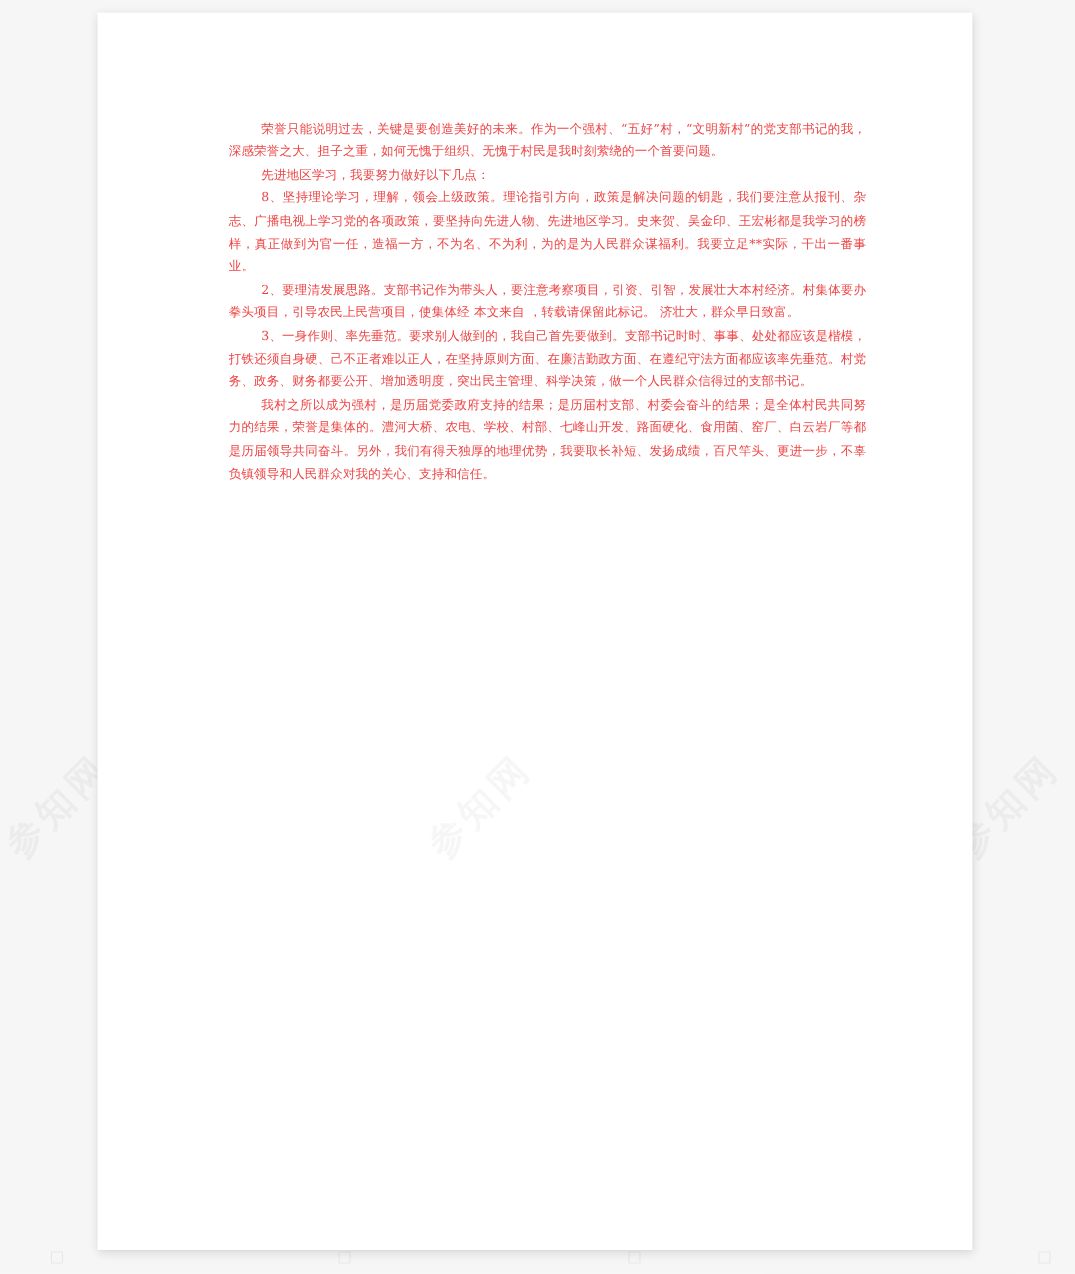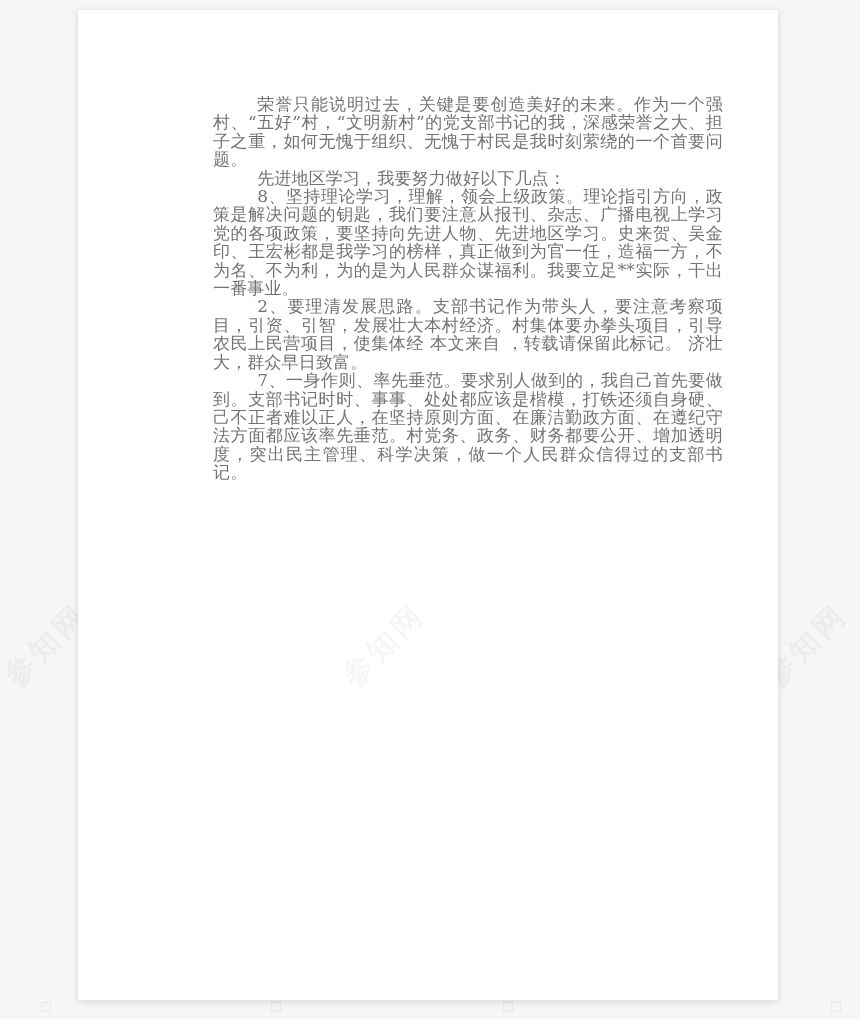--- a/index.html
+++ b/index.html
@@ -26,26 +26,25 @@
       background: #ffffff;
       box-shadow: 0 2px 8px rgba(0,0,0,0.12), 0 0 2px rgba(0,0,0,0.06);
       overflow: hidden;
     }
     .content {
       position: absolute;
       left: 105px;
       top: 85px;
       width: 510px;
       font-family: "DejaVu Serif", "Liberation Serif", serif;
-      font-size: 17px;
+      font-size: 10px;
       line-height: 18.4px;
-      color: #737373;
+      color: #ef4444;
       letter-spacing: 0.15px;
       text-align: justify;
-      margin-left: 30px;
     }
     .content p {
       margin: 0;
       text-indent: 2.6em;
     }
     .watermark {
       position: absolute;
       font-family: "DejaVu Sans", sans-serif;
       font-size: 30px;
       font-weight: bold;
@@ -81,16 +80,17 @@
   <div class="wm-small" style="left:828px; top:995px;">◇</div>
 
   <div class="page">
     <div class="watermark" style="left:255px; top:615px;">参知网</div>
 
     <div class="content">
       <p>荣誉只能说明过去，关键是要创造美好的未来。作为一个强村、“五好”村，“文明新村”的党支部书记的我，深感荣誉之大、担子之重，如何无愧于组织、无愧于村民是我时刻萦绕的一个首要问题。</p>
       <p>先进地区学习，我要努力做好以下几点：</p>
       <p>8、坚持理论学习，理解，领会上级政策。理论指引方向，政策是解决问题的钥匙，我们要注意从报刊、杂志、广播电视上学习党的各项政策，要坚持向先进人物、先进地区学习。史来贺、吴金印、王宏彬都是我学习的榜样，真正做到为官一任，造福一方，不为名、不为利，为的是为人民群众谋福利。我要立足**实际，干出一番事业。</p>
       <p>2、要理清发展思路。支部书记作为带头人，要注意考察项目，引资、引智，发展壮大本村经济。村集体要办拳头项目，引导农民上民营项目，使集体经 本文来自 ，转载请保留此标记。 济壮大，群众早日致富。</p>
-      <p>7、一身作则、率先垂范。要求别人做到的，我自己首先要做到。支部书记时时、事事、处处都应该是楷模，打铁还须自身硬、己不正者难以正人，在坚持原则方面、在廉洁勤政方面、在遵纪守法方面都应该率先垂范。村党务、政务、财务都要公开、增加透明度，突出民主管理、科学决策，做一个人民群众信得过的支部书记。</p>
+      <p>3、一身作则、率先垂范。要求别人做到的，我自己首先要做到。支部书记时时、事事、处处都应该是楷模，打铁还须自身硬、己不正者难以正人，在坚持原则方面、在廉洁勤政方面、在遵纪守法方面都应该率先垂范。村党务、政务、财务都要公开、增加透明度，突出民主管理、科学决策，做一个人民群众信得过的支部书记。</p>
+      <p>我村之所以成为强村，是历届党委政府支持的结果；是历届村支部、村委会奋斗的结果；是全体村民共同努力的结果，荣誉是集体的。澧河大桥、农电、学校、村部、七峰山开发、路面硬化、食用菌、窑厂、白云岩厂等都是历届领导共同奋斗。另外，我们有得天独厚的地理优势，我要取长补短、发扬成绩，百尺竿头、更进一步，不辜负镇领导和人民群众对我的关心、支持和信任。</p>
     </div>
   </div>
 </div>
 
 </body></html>

